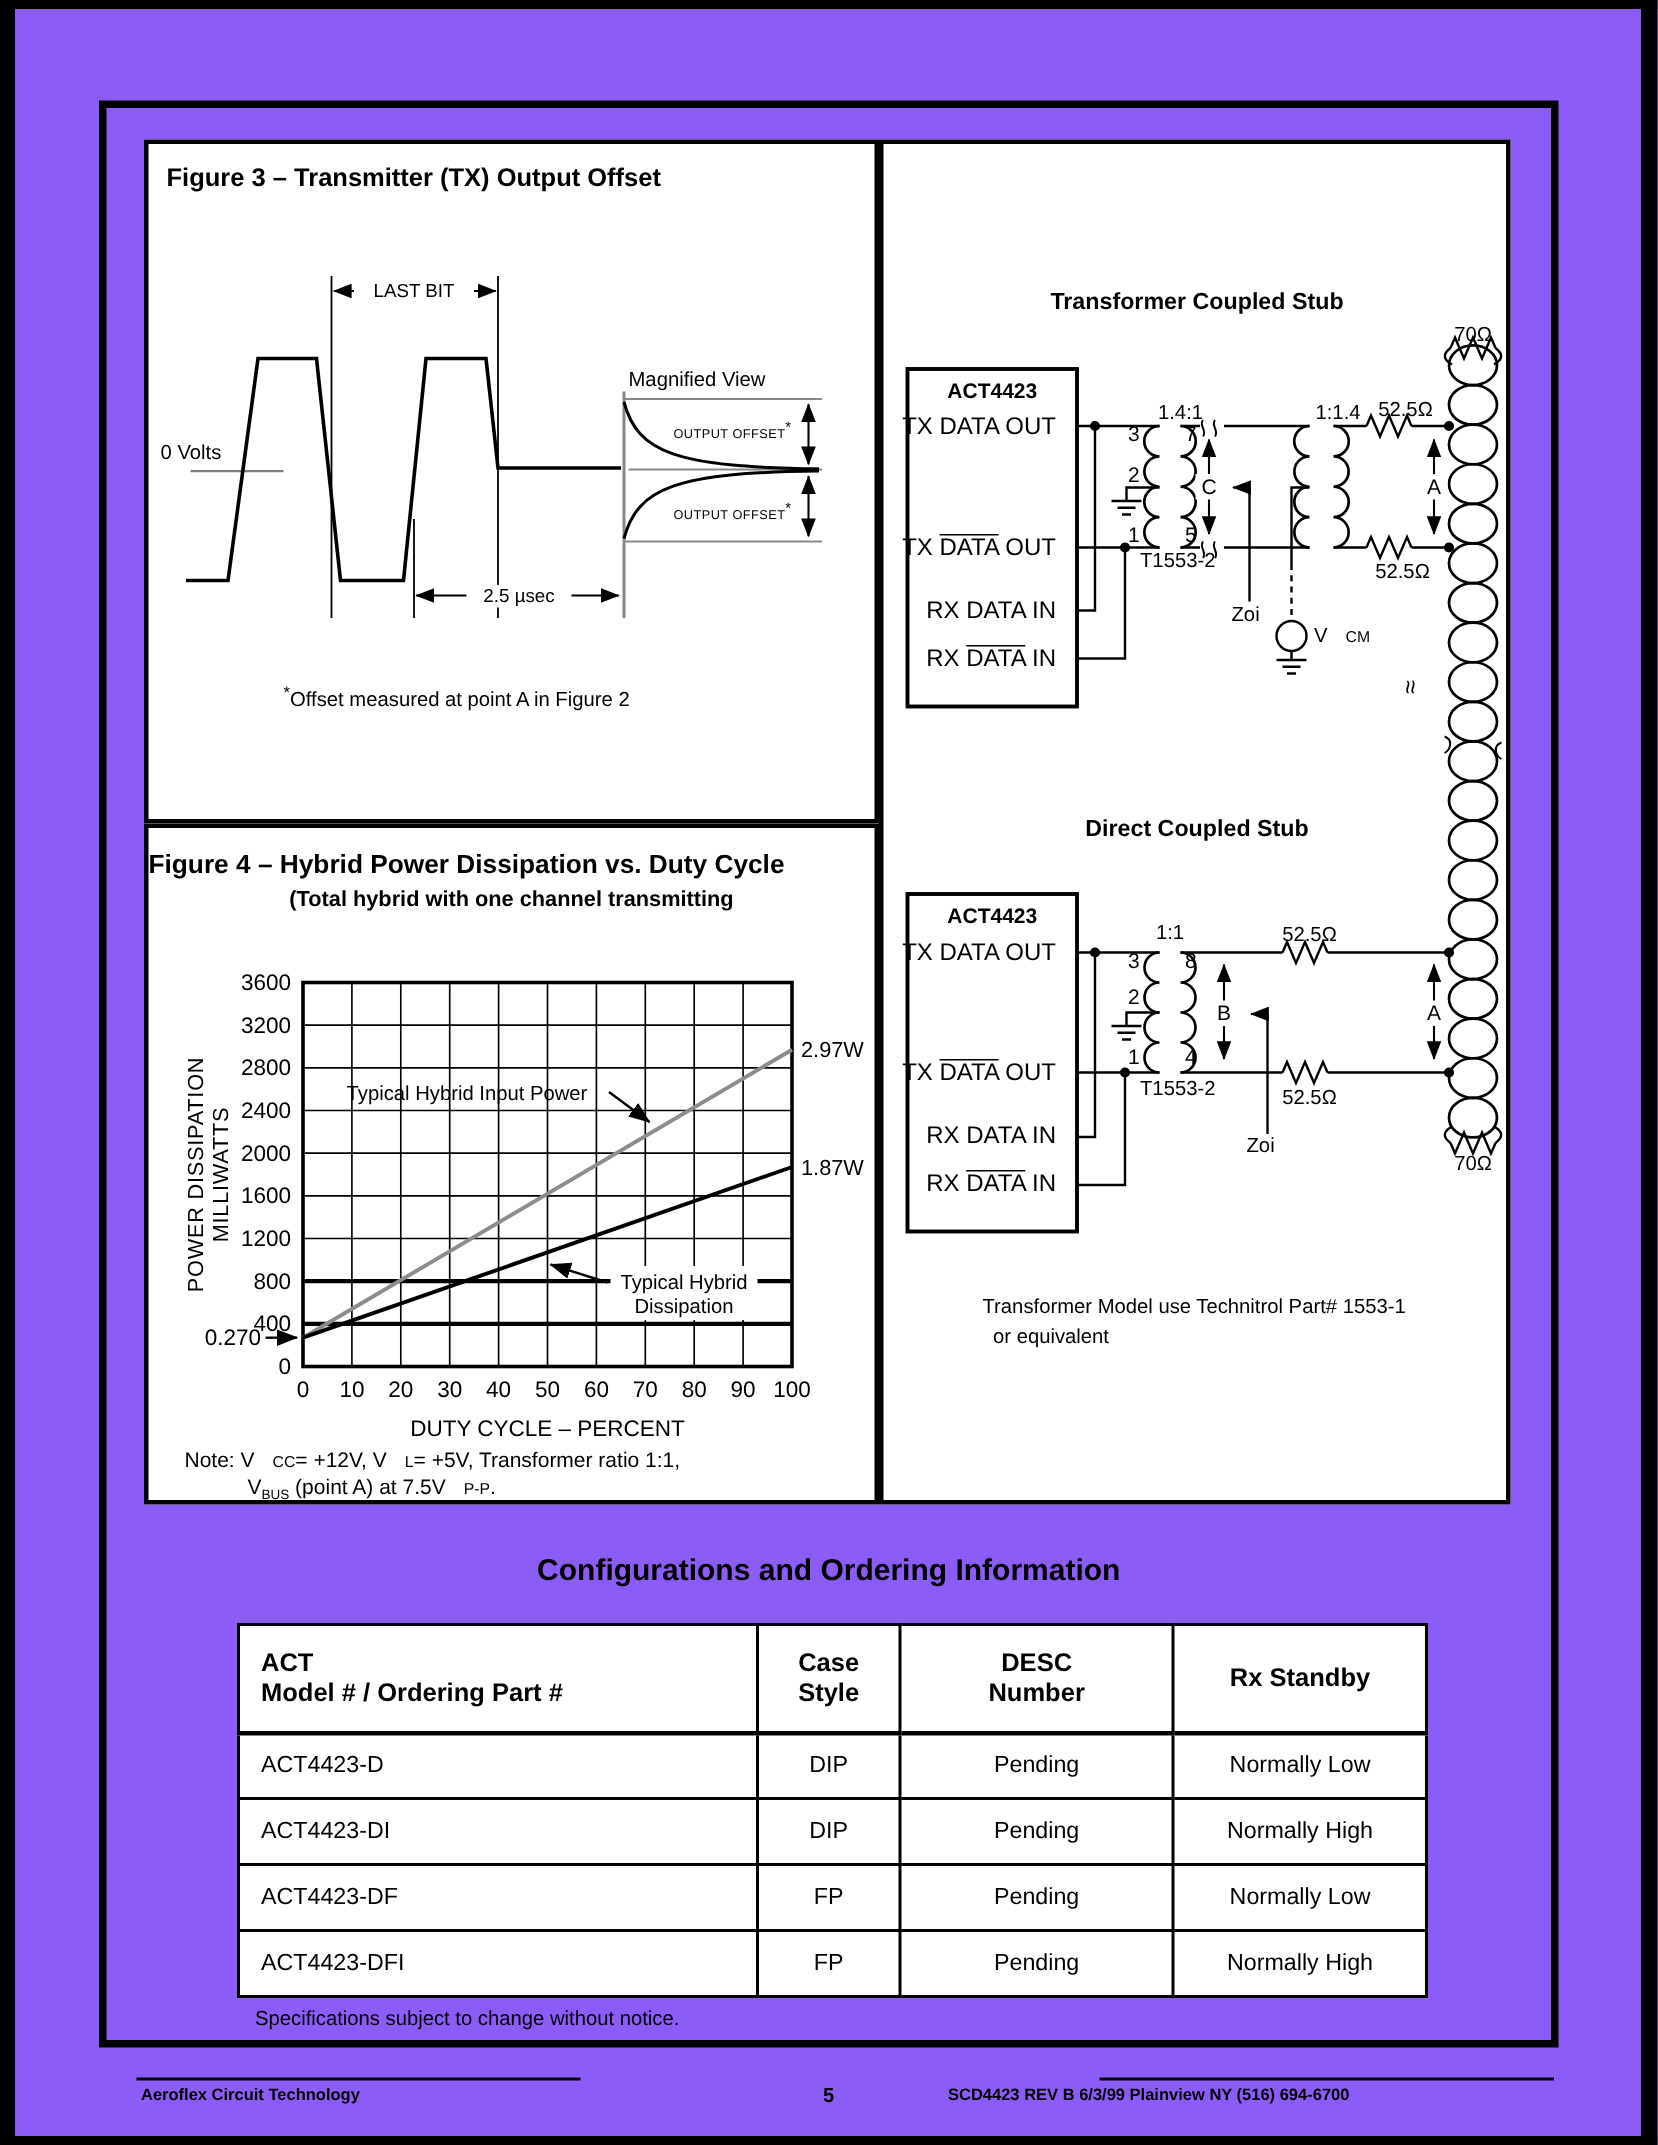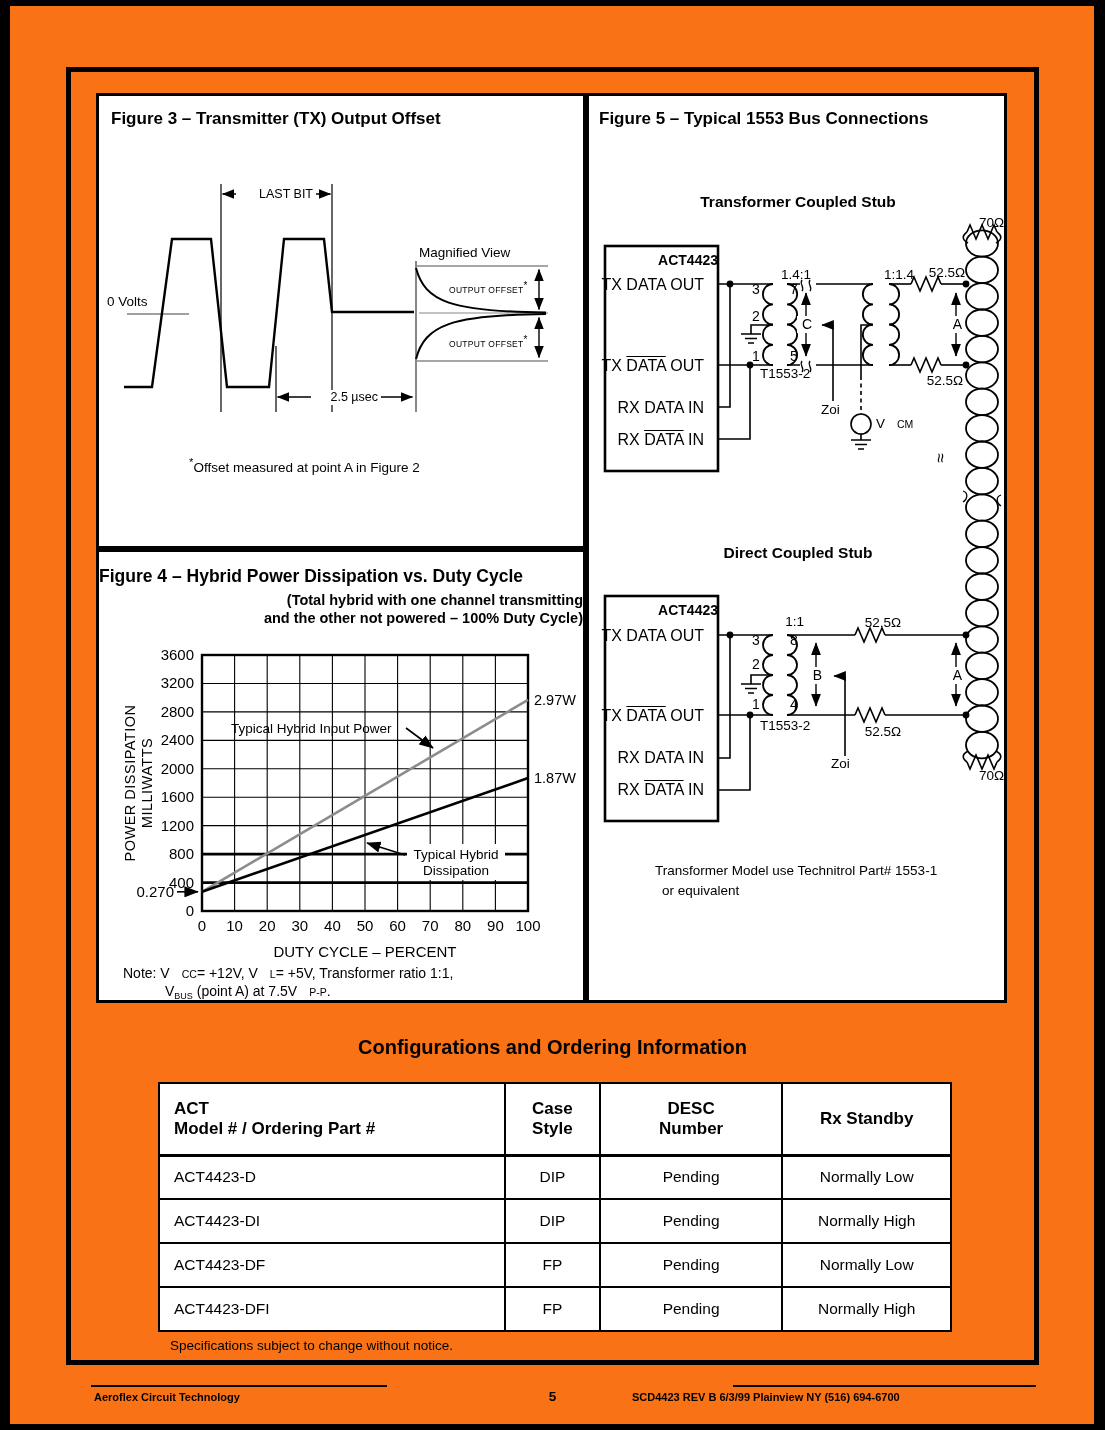--- a/index.html
+++ b/index.html
@@ -1,23 +1,23 @@
 <!DOCTYPE html>
 <html><head>
 <meta charset="utf-8">
 <style>
   * { margin:0; padding:0; box-sizing:border-box; }
   body { background:#555; font-family:"Liberation Sans", sans-serif; }
-  .screen { position:relative; width:1105px; height:1430px; background:#f97316; overflow:hidden; color:#000; }
+  .screen { position:relative; width:1105px; height:1430px; background:#8b5cf6; overflow:hidden; color:#000; }
   .band { position:absolute; background:#000; }
   .outer-border { position:absolute; left:66px; top:67px; width:973px; height:1298px; border:5px solid #000; }
   .panel { position:absolute; border:3px solid #000; background:#fff; }
   .ptitle { position:absolute; font-weight:bold; font-size:17px; white-space:nowrap; }
   .lbl { position:absolute; font-size:13.5px; line-height:1.18; white-space:nowrap; }
-  .c { text-align:right; }
+  .c { text-align:center; }
   .wbg { background:#fff; padding:0 3px; }
   .ov { text-decoration:overline; }
   .sub { font-size:9px; vertical-align:-3px; }
   .smc { font-size:10.5px;padding-left:12px; }
   .pin { position:absolute; right:300px; font-size:16px; white-space:nowrap; }
   svg { position:absolute; left:0; top:0; }
   .heading { position:absolute; font-weight:bold; font-size:15.5px; text-align:center; white-space:nowrap; }
   .ord-title { position:absolute; left:0; top:1036px; width:1105px; text-align:center; font-weight:bold; font-size:20px; }
   table.ord { position:absolute; left:158px; top:1082px; width:794px; border-collapse:collapse; background:#fff; }
   table.ord th, table.ord td { border:2px solid #000; }
@@ -68,21 +68,20 @@
     <div class="lbl c wbg" style="left:212px;top:294px;width:70px;font-size:12.5px">2.5 µsec</div>
     <div class="lbl" style="left:320px;top:149px">Magnified View</div>
     <div class="lbl" style="left:350px;top:184px;font-size:8.5px;letter-spacing:0.3px"><span>OUTPUT OFFSET</span><sup style="font-size:10px">*</sup></div>
     <div class="lbl" style="left:350px;top:238px;font-size:8.5px;letter-spacing:0.3px"><span>OUTPUT OFFSET</span><sup style="font-size:10px">*</sup></div>
     <div class="lbl" style="left:90px;top:360px"><sup>*</sup><span>Offset measured at point A in Figure 2</span></div>
   </div>
 
   <div class="panel" style="left:96px;top:549px;width:490px;height:454px">
     <div class="ptitle c" style="left:0;top:14px;width:420px;font-size:17.5px">Figure 4 – Hybrid Power Dissipation vs. Duty Cycle</div>
     <div class="lbl c" style="left:0;top:40px;width:484px;font-weight:bold;font-size:14.5px">(Total hybrid with one channel transmitting</div>
-    <div class="lbl c" style="left:0;top:58px;width:484px;font-weight:bold;font-size:14.5px">and the other not powered – 100% Duty Cycle)</div>
     <svg id="fig4-svg" width="484" height="448" viewBox="0 0 484 448">
       <defs>
         <marker id="ar4" markerWidth="9" markerHeight="7" refX="8.5" refY="3.5" orient="auto-start-reverse">
           <path d="M0,0 L9,3.5 L0,7 z" fill="#000"></path>
         </marker>
       </defs>
     <line x1="103" y1="103" x2="103" y2="359" stroke="#000" stroke-width="1.1"></line>
         <line x1="135.6" y1="103" x2="135.6" y2="359" stroke="#000" stroke-width="1.1"></line>
         <line x1="168.2" y1="103" x2="168.2" y2="359" stroke="#000" stroke-width="1.1"></line>
         <line x1="200.8" y1="103" x2="200.8" y2="359" stroke="#000" stroke-width="1.1"></line>
@@ -139,21 +138,20 @@
         <line x1="306" y1="303" x2="268" y2="291" stroke="#000" stroke-width="1.6" marker-end="url(#ar4)"></line>
         <text x="266" y="405" text-anchor="middle" style="font-family:&quot;Liberation Sans&quot;,sans-serif;font-size:15px">DUTY CYCLE – PERCENT</text>
         <text transform="translate(36,231) rotate(-90)" text-anchor="middle" style="font-family:&quot;Liberation Sans&quot;,sans-serif;font-size:14.5px;letter-spacing:0.5px">POWER DISSIPATION</text>
         <text transform="translate(53,231) rotate(-90)" text-anchor="middle" style="font-family:&quot;Liberation Sans&quot;,sans-serif;font-size:14.5px;letter-spacing:0.5px">MILLIWATTS</text>
       </svg>
     <div class="lbl" style="left:24px;top:413px;font-size:14px"><span>Note: V</span><span class="smc">CC</span><span>= +12V, V</span><span class="smc">L</span><span>= +5V, Transformer ratio  1:1,</span></div>
     <div class="lbl" style="left:66px;top:431px;font-size:14px"><span>V</span><span class="sub">BUS</span><span> (point A) at 7.5V</span><span class="smc">P-P</span><span>.</span></div>
   </div>
 
   <div class="panel" style="left:586px;top:93px;width:421px;height:910px">
-    <div class="ptitle" style="left:10px;top:13px">Figure 5 – Typical 1553 Bus Connections</div>
     <svg id="fig5-svg" width="415" height="904" viewBox="0 0 415 904">
       <defs>
         <marker id="ar5" markerWidth="9" markerHeight="7" refX="8.5" refY="3.5" orient="auto-start-reverse">
           <path d="M0,0 L9,3.5 L0,7 z" fill="#000"></path>
         </marker>
       </defs>
       <g stroke="#000" stroke-width="1.6" fill="none">
         <rect x="16" y="150" width="113" height="225" stroke-width="2.6"></rect>
         <path d="M129,188 H184"></path>
         <path d="M141,188 V311 H129"></path>

